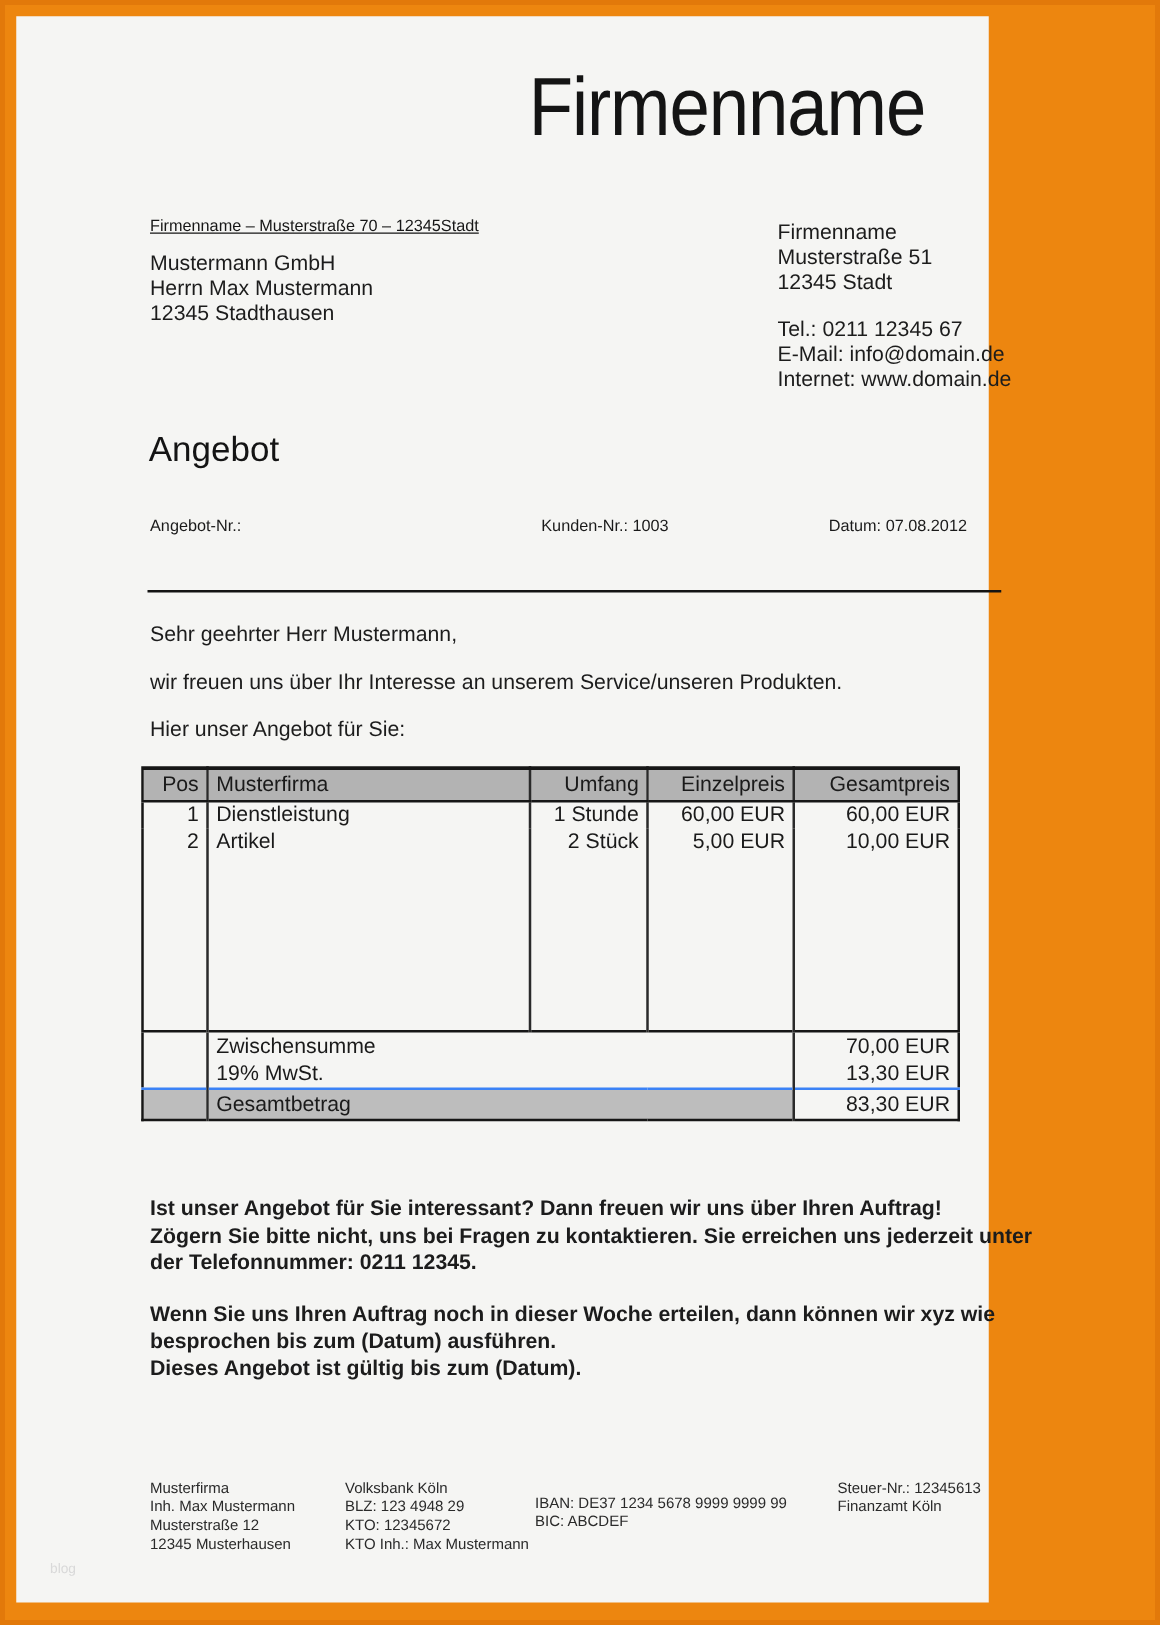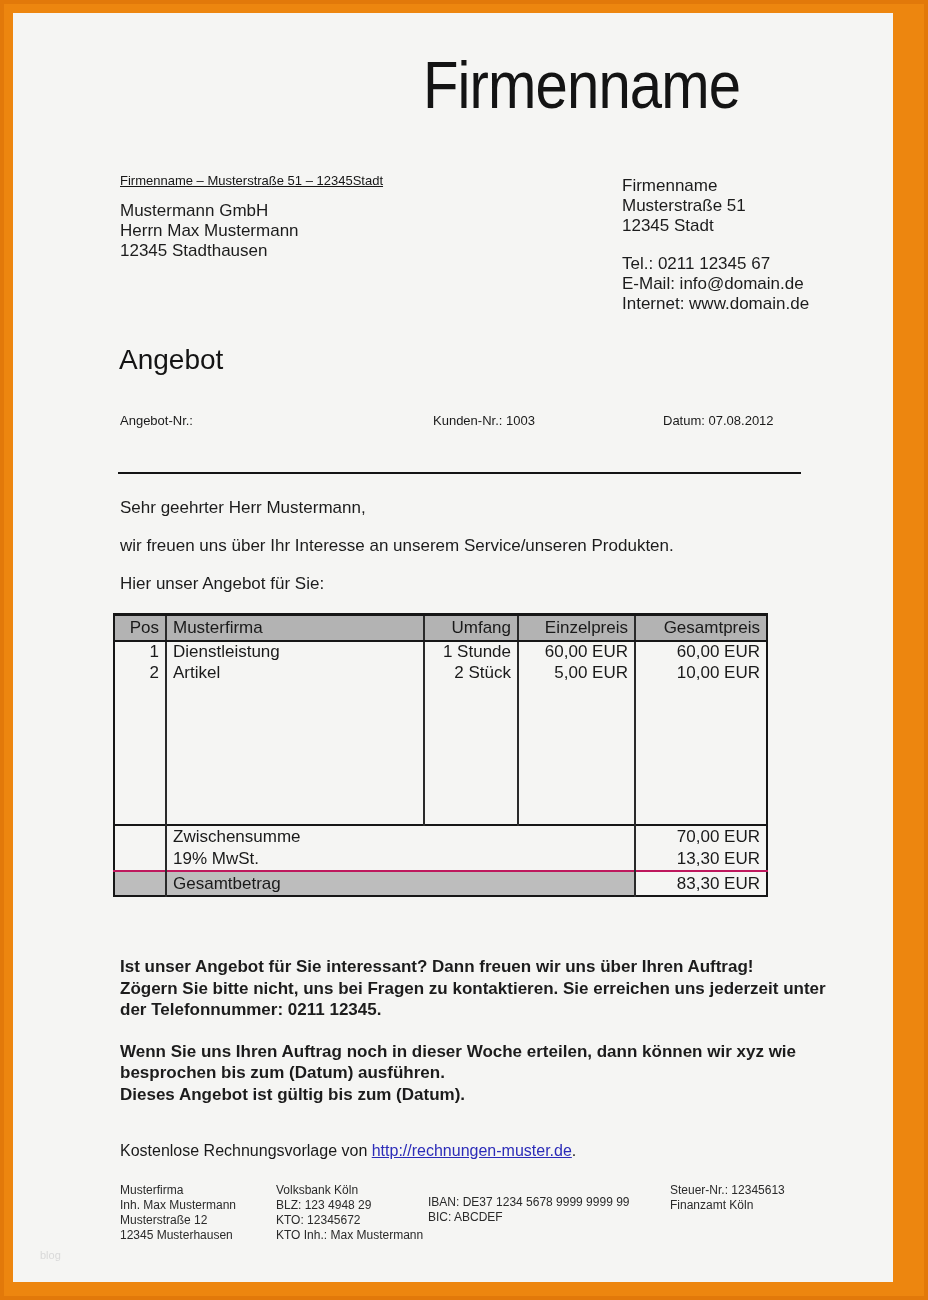--- a/index.html
+++ b/index.html
@@ -4,21 +4,21 @@
 <style>
   html,body{margin:0;padding:0;}
   body{
     width:928px;height:1300px;position:relative;overflow:hidden;
     background:#ed860f;
     font-family:"Liberation Sans", sans-serif;
     color:#1a1a1a;
   }
   .frame-dark{position:absolute;inset:0;border:4px solid #e2790a;pointer-events:none;}
   .page{
-    position:absolute;left:13px;top:13px;width:880px;height:1269px;
+    position:absolute;left:13px;top:13px;width:778px;height:1269px;
     background:#f5f5f3;
   }
   .abs{position:absolute;}
   .page-title{
     font-size:66px;font-weight:400;letter-spacing:-1px;white-space:nowrap;
     transform:scaleX(0.88);transform-origin:left top;color:#141414;
   }
   .sender-line{font-size:13px;text-decoration:underline;color:#161616;}
   .addr{font-size:17px;line-height:20px;color:#1c1c1c;}
   .addr div{white-space:nowrap;}
@@ -33,39 +33,39 @@
   .offer-table{border:2px solid #161616;border-top-width:3px;}
   .hdr-row th{background:#b3b3b3;height:24px;border-bottom:2px solid #161616;}
   .col-pos{text-align:right;padding-left:8px;}
   .col-bez{text-align:left;padding-left:10px;}
   .col-right{text-align:right;}
   .vline{border-right:2px solid #2a2a2a;}
   .item-row td{height:21px;vertical-align:top;}
   .filler-row td{height:140px;}
   .tot-top td{border-top:2px solid #161616;}
   .tot-row td{height:22px;}
-  .grand-row td{border-top:2px solid #be185d;height:23px;}
+  .grand-row td{border-top:2px solid #3b82f6;height:23px;}
   .grand-bg{background:#bdbdbd;}
   .closing{font-size:17px;line-height:21.5px;white-space:nowrap;color:#1c1c1c;}
   .pgap{height:20px;}
   .source-note{font-size:16px;white-space:nowrap;}
   .source-note a{color:#2b2bb8;text-decoration:underline;cursor:pointer;}
   .footer-col{font-size:12px;line-height:15px;color:#2a2a2a;white-space:nowrap;}
   .watermark{font-size:11px;color:#d9d9d9;}
 </style>
 </head>
 <body>
 
 <div class="frame-dark"></div>
 
 <div class="page">
 
   <div class="abs page-title" style="left:410px;top:34px;">Firmenname</div>
 
-  <div class="abs sender-line" style="left:107px;top:160px;">Firmenname – Musterstraße 51 – 12345Stadt</div>
+  <div class="abs sender-line" style="left:107px;top:160px;">Firmenname – Musterstraße 70 – 12345Stadt</div>
 
   <div class="abs addr" style="left:107px;top:188px;">
     <div>Mustermann GmbH</div>
     <div>Herrn Max Mustermann</div>
     <div>12345 Stadthausen</div>
   </div>
 
   <div class="abs addr" style="left:609px;top:163px;">
     <div>Firmenname</div>
     <div>Musterstraße 51</div>
@@ -148,23 +148,20 @@
   <div class="abs closing" style="left:107px;top:943px;font-weight:bold;">
     <div>Ist unser Angebot für Sie interessant? Dann freuen wir uns über Ihren Auftrag!</div>
     <div>Zögern Sie bitte nicht, uns bei Fragen zu kontaktieren. Sie erreichen uns jederzeit unter</div>
     <div>der Telefonnummer: 0211 12345.</div>
     <div class="pgap"></div>
     <div>Wenn Sie uns Ihren Auftrag noch in dieser Woche erteilen, dann können wir xyz wie</div>
     <div>besprochen bis zum (Datum) ausführen.</div>
     <div>Dieses Angebot ist gültig bis zum (Datum).</div>
   </div>
 
-  <div class="abs source-note" style="left:107px;top:1129px;">
-    <span>Kostenlose Rechnungsvorlage von </span><a>http://rechnungen-muster.de</a><span>.</span>
-  </div>
 
   <div class="abs footer-col" style="left:107px;top:1170px;">
     <div>Musterfirma</div>
     <div>Inh. Max Mustermann</div>
     <div>Musterstraße 12</div>
     <div>12345 Musterhausen</div>
   </div>
   <div class="abs footer-col" style="left:263px;top:1170px;">
     <div>Volksbank Köln</div>
     <div>BLZ: 123 4948 29</div>

